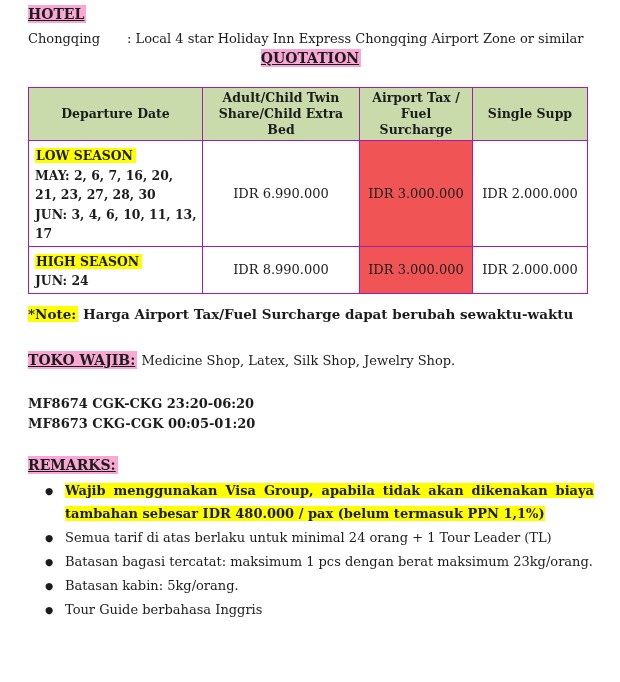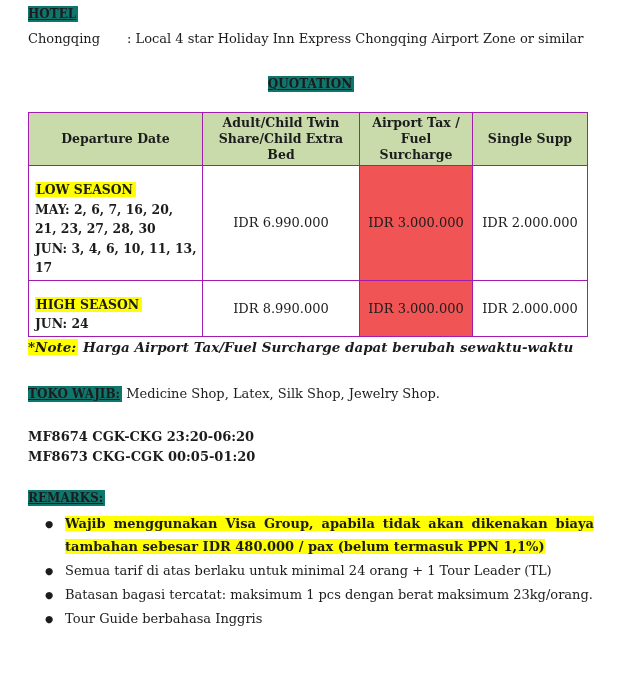--- a/index.html
+++ b/index.html
@@ -6,69 +6,69 @@
   body{
     width:620px;height:682px;overflow:hidden;
     font-family:"DejaVu Serif","Liberation Serif",serif;
     color:#1c1c1c;font-size:13px;
   }
   .doc{padding:5px 26px 0 28px;}
 
   
   .sec-head{
     display:inline;
-    background:#0f766e;
+    background:#f9a8d4;
     font-weight:bold;
     text-decoration:underline;
-    font-size:12px;
+    font-size:14px;
     line-height:18px;
     padding:1px 2px 1px 0;
   }
   .hl{background:#ffff00;}
 
   
   .hotel-rows{margin-top:6px;}
   .hotel-row{display:flex;line-height:20px;}
   .hotel-city{width:99px;flex:0 0 99px;}
   .hotel-detail{flex:1;padding-left:8px;text-indent:-8px;}
 
   
-  .quotation-wrap{text-align:center;margin-top:26px;line-height:18px;}
+  .quotation-wrap{text-align:center;line-height:18px;}
 
   
   table.qtable{
     border-collapse:collapse;table-layout:fixed;
     width:559px;margin-top:19px;
   }
   table.qtable th,table.qtable td{
     border:1px solid #a21caf;
     overflow:hidden;
   }
   table.qtable th{
     background:#c9dbab;
     font-weight:bold;font-size:12.5px;line-height:16px;
     text-align:center;vertical-align:middle;padding:2px 3px;
     height:44px;
   }
   td.season-cell{
-    vertical-align:top;padding:14px 5px 2px 6px;
+    vertical-align:top;padding:5px 5px 2px 6px;
     font-weight:bold;font-size:12.4px;line-height:19.5px;
   }
   td.season-cell .season-label{padding:0 3px 0 1px;}
   td.price{
     text-align:center;vertical-align:middle;
     font-size:13px;padding:0 2px;
   }
   td.red-cell{background:#f15454;}
   tr.low-row{height:103px;}
   tr.high-row{height:40px;}
 
   
   .note-line{
-    margin-top:1px;font-weight:bold;font-style:italic;
+    margin-top:11px;font-weight:bold;
     font-size:13.5px;line-height:19px;
   }
   .note-label{background:#ffff00;padding:0 2px 0 0;}
 
   
   .toko-line{margin-top:27px;line-height:19px;}
 
   
   .flight-block{margin-top:24px;}
   .flight-lines{margin-top:5px;font-weight:bold;line-height:20px;}
@@ -159,18 +159,19 @@
       <div>MF8673 CKG-CGK 00:05-01:20</div>
     </div>
   </div>
 
   <div class="remarks-block">
     <span class="sec-head">REMARKS:</span>
     <ul class="remarks-list">
       <li class="remark-primary"><span class="remark-text">Wajib menggunakan Visa Group, apabila tidak akan dikenakan biaya tambahan sebesar IDR 480.000 / pax (belum termasuk PPN 1,1%)</span></li>
       <li><span>Semua tarif di atas berlaku untuk minimal 24 orang + 1 Tour Leader (TL)</span></li>
       <li><span>Batasan bagasi tercatat: maksimum 1 pcs dengan berat maksimum 23kg/orang.</span></li>
+      <li><span>Batasan kabin: 5kg/orang.</span></li>
       <li><span>Tour Guide berbahasa Inggris</span></li>
 
     </ul>
   </div>
 
 </div>
 
 </body></html>

